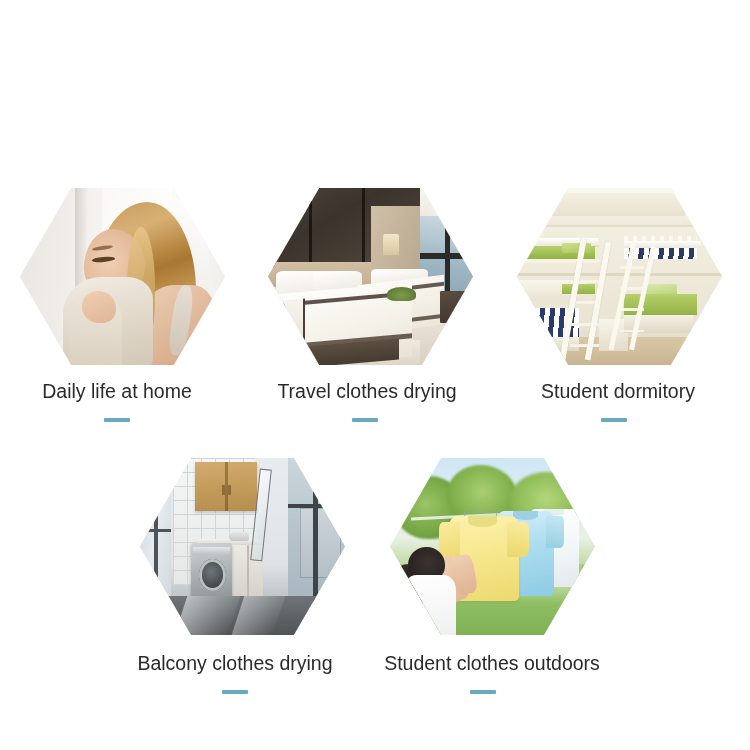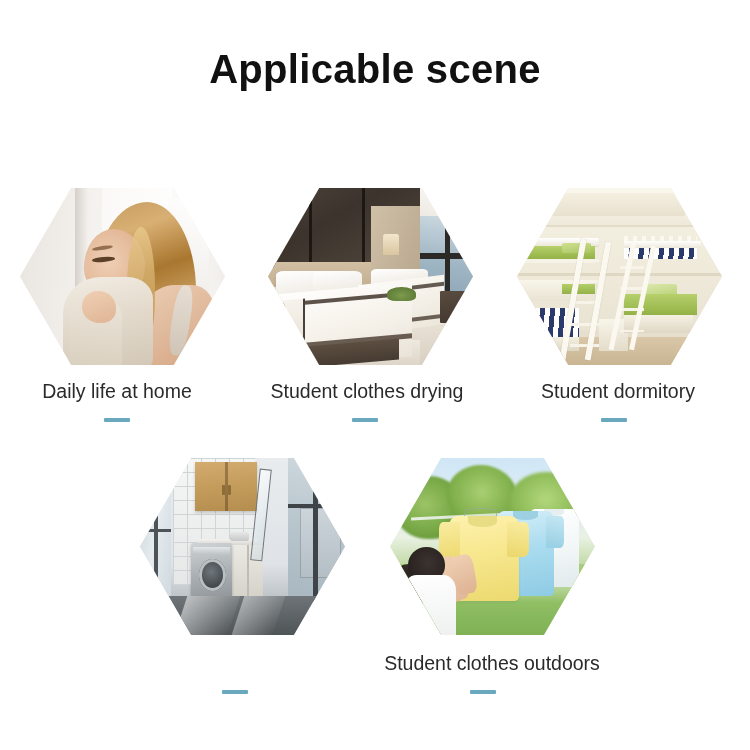--- a/index.html
+++ b/index.html
@@ -370,21 +370,20 @@
     border-radius:40% 30% 24% 34%; transform:rotate(-22deg);}
   .s5 .armL{ left:30%; top:55%; width:11%; height:22%;
     background:linear-gradient(165deg,#f0d0b3,#ddb292);
     border-radius:34% 30% 26% 34%; transform:rotate(-10deg);}
 </style>
 </head>
 <body>
 
 <div class="page">
 
-  <div class="title">Applicable scene</div>
 
   <div class="row row-1">
 
     <div class="cell" style="left:20px; top:0;">
       <div class="hexwrap">
         <div class="scene s1">
           <div class="wallL"></div>
           <div class="wallshade"></div>
           <div class="wallR"></div>
           <div class="panel"></div>
@@ -473,21 +472,21 @@
           <div class="ladderR1"></div>
           <div class="ladderR2"></div>
         </div>
       </div>
     </div>
   </div>
 
   <div class="caption" style="left:-13px; top:380px;">Daily life at home</div>
   <div class="dash" style="left:104px; top:418px;"></div>
 
-  <div class="caption" style="left:237px; top:380px;">Student clothes drying</div>
+  <div class="caption" style="left:237px; top:380px;">Travel clothes drying</div>
   <div class="dash" style="left:352px; top:418px;"></div>
 
   <div class="caption" style="left:488px; top:380px;">Student dormitory</div>
   <div class="dash" style="left:601px; top:418px;"></div>
 
   <div class="row row-2">
 
     <div class="cell" style="left:140px; top:0;">
       <div class="hexwrap">
         <div class="scene s4">
@@ -541,18 +540,19 @@
           <div class="armU"></div>
           <div class="armL"></div>
           <div class="pony"></div>
           <div class="head"></div>
           <div class="body"></div>
         </div>
       </div>
     </div>
   </div>
 
+  <div class="caption" style="left:105px; top:652px;">Balcony clothes drying</div>
   <div class="dash" style="left:222px; top:690px;"></div>
 
   <div class="caption" style="left:362px; top:652px;">Student clothes outdoors</div>
   <div class="dash" style="left:470px; top:690px;"></div>
 
 </div>
 
 </body></html>

